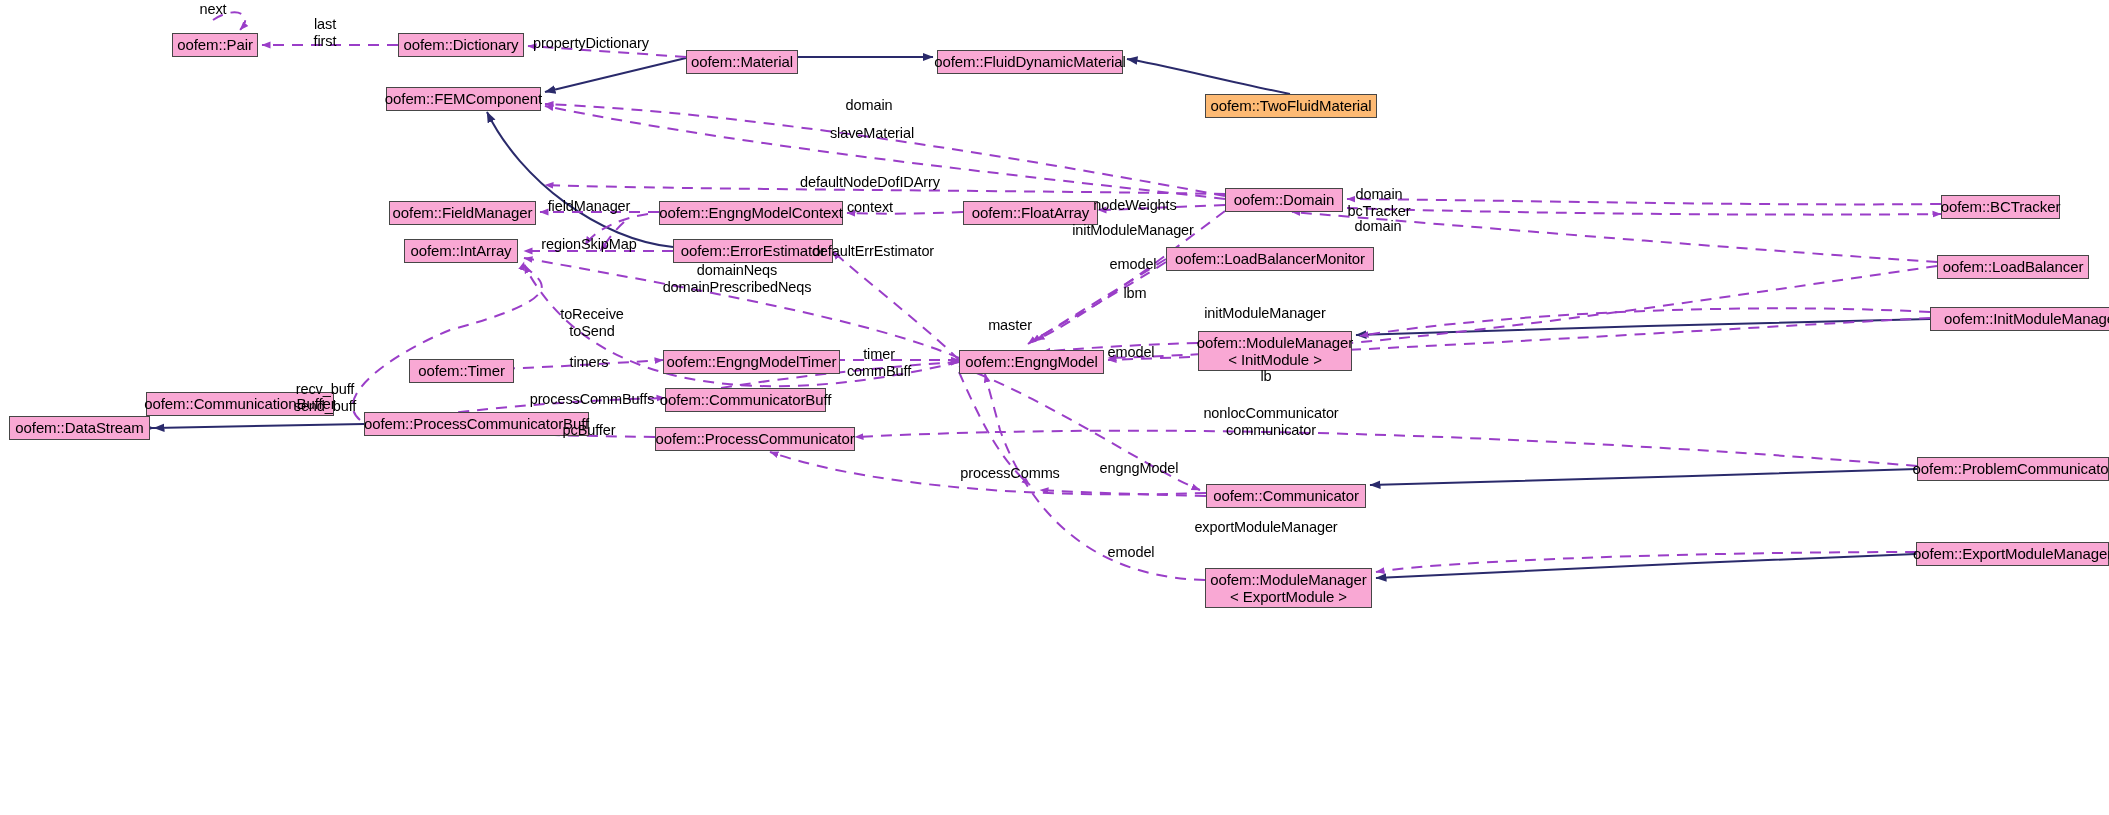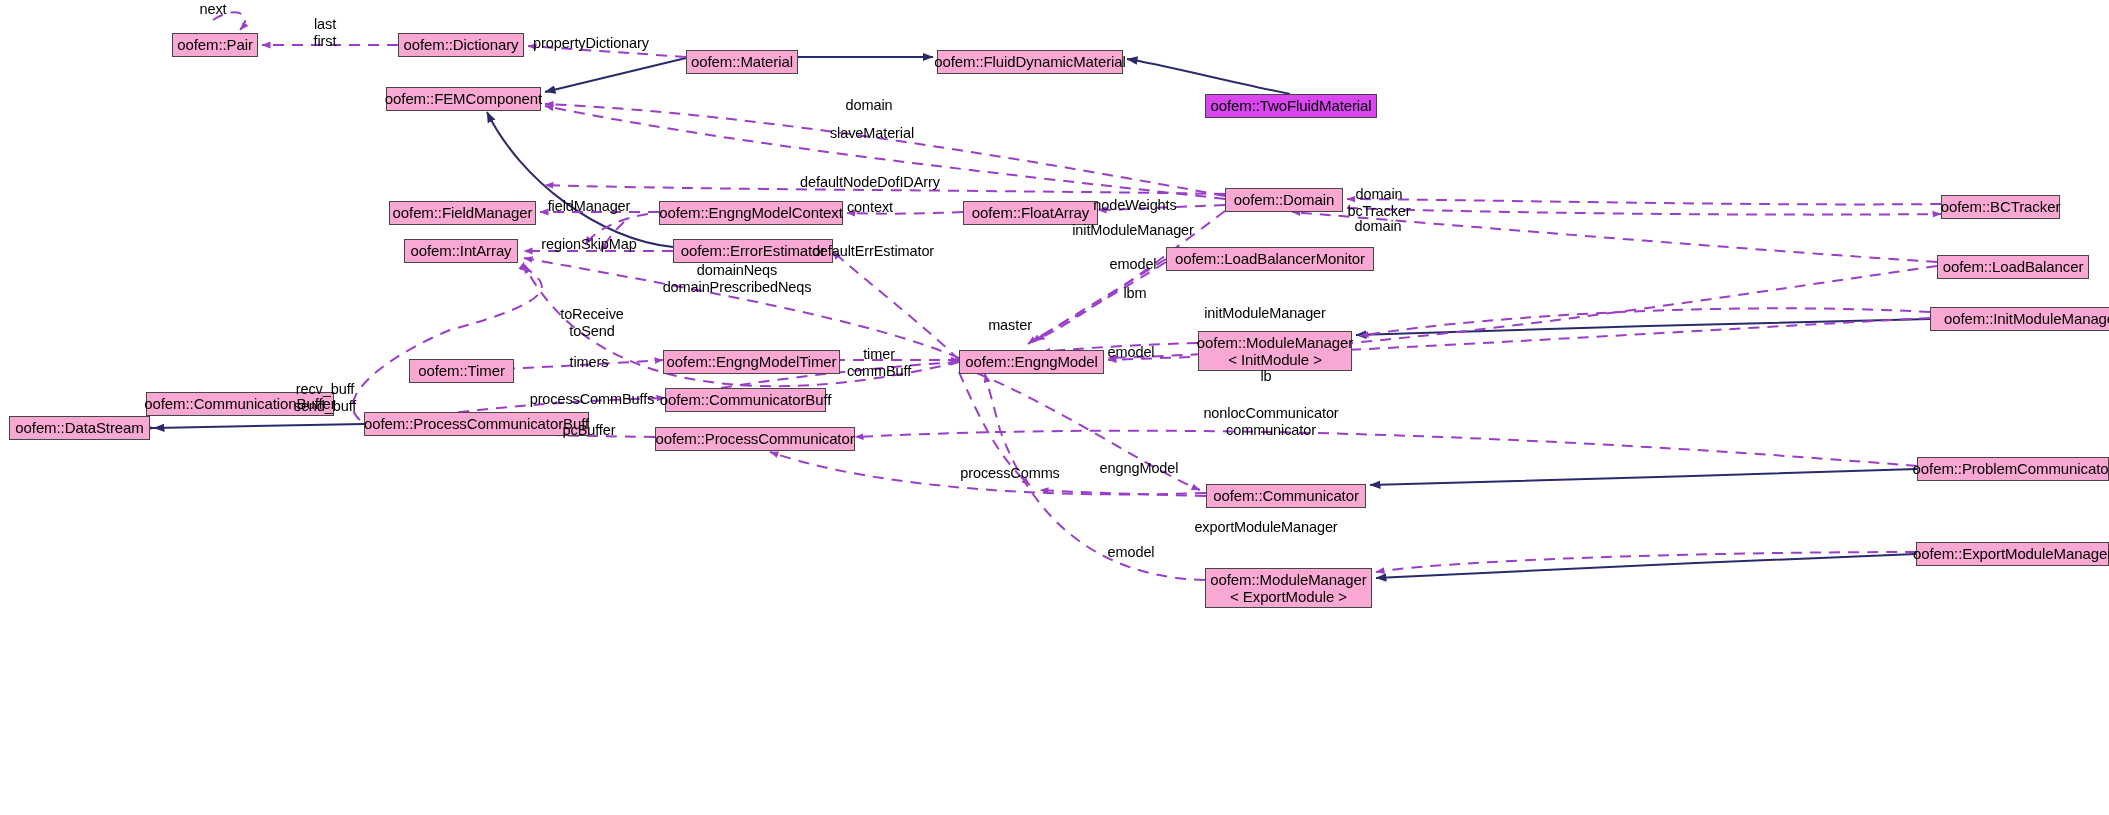--- a/index.html
+++ b/index.html
@@ -15,21 +15,21 @@
     font-size:15px;
     line-height:1.15;
     display:flex;
     align-items:center;
     justify-content:center;
     text-align:center;
     white-space:pre;
     padding:2px 6px;
     letter-spacing:-0.1px;
   }
-  .node.highlight{background:#d946ef;}
+  .node.highlight{background:#fdba74;}
   .edge-label{
     position:absolute;
     font-size:14.5px;
     color:#000000;
     white-space:pre;
     text-align:center;
     line-height:1.18;
     transform:translate(-50%,-50%);
     letter-spacing:-0.1px;
   }

